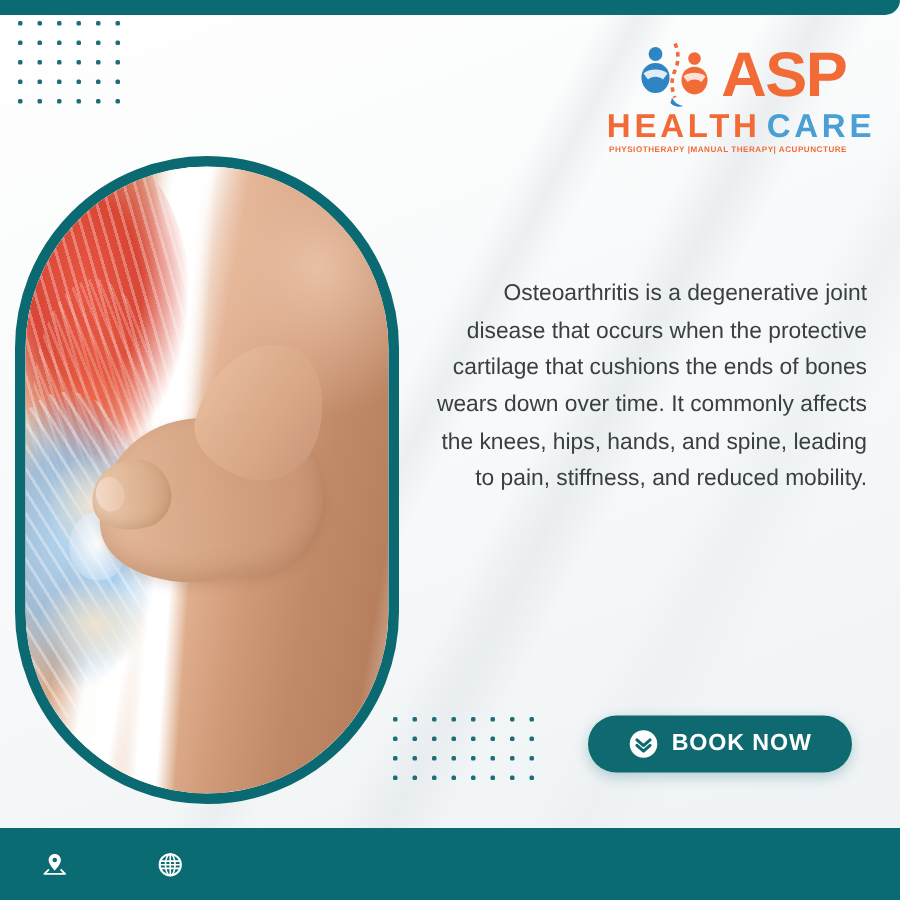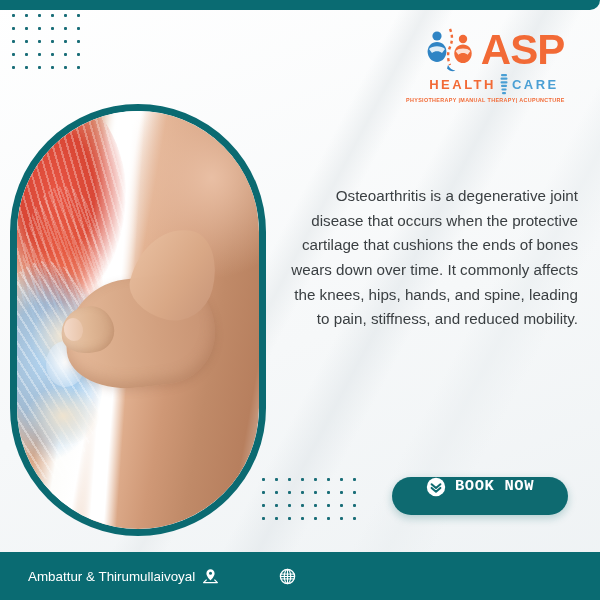--- a/index.html
+++ b/index.html
@@ -126,21 +126,21 @@
 
   
   .logo{position:absolute;right:18px;top:26px;width:176px;text-align:left;}
   .logo-top{display:flex;align-items:center;justify-content:center;gap:3px;height:48px;}
   .logo-mark{width:54px;height:46px;flex:0 0 auto;}
   .logo-asp{font-size:42px;font-weight:bold;color:#f26a36;letter-spacing:-1px;line-height:1;}
   .logo-health{
     display:flex;align-items:center;justify-content:center;gap:2px;
     margin-top:-1px;height:22px;
   }
-  .lh-word{font-size:13px;font-weight:bold;letter-spacing:2.5px;line-height:1;}
+  .lh-word{font-size:22px;font-weight:bold;letter-spacing:2.5px;line-height:1;}
   .lh-health{color:#f26a36;}
   .lh-care{color:#4a9fd4;}
   .lh-spine{width:12px;height:22px;}
   .logo-tag{
     margin-top:2px;font-size:5.4px;font-weight:bold;color:#f26a36;
     letter-spacing:.35px;white-space:nowrap;
   }
 
   
   .content{position:absolute;left:282px;top:138px;width:296px;}
@@ -150,24 +150,23 @@
   }
   .body-text{
     margin:46px 0 0 0;text-align:right;
     font-size:15.2px;line-height:1.62;color:#3a3f42;
   }
 
   
   .book-btn{
     position:absolute;left:392px;top:477px;width:176px;height:38px;
     background:#0e6a70;border-radius:19px;
-    display:flex;align-items:flex-start;justify-content:center;gap:9px;
+    display:flex;align-items:center;justify-content:center;gap:9px;
     box-shadow:0 3px 9px rgba(14,106,112,.28);
     cursor:pointer;
-    font-family:Liberation Mono, monospace;
   }
   .book-icon{width:20px;height:20px;flex:0 0 auto;}
   .book-label{
     color:#ffffff;font-size:15.5px;font-weight:bold;letter-spacing:.6px;
   }
 
   
   .footer{
     position:absolute;left:0;bottom:0;width:600px;height:48px;
     background:#0a6b72;display:flex;align-items:center;
@@ -308,21 +307,20 @@
     <svg class="book-icon" viewBox="0 0 20 20">
       <circle cx="10" cy="10" r="9.2" fill="#ffffff"></circle>
       <path d="M5.6 7.2L10 11.1l4.4-3.9" stroke="#0e6a70" stroke-width="2" fill="none" stroke-linecap="round" stroke-linejoin="round"></path>
       <path d="M5.6 10.9L10 14.8l4.4-3.9" stroke="#0e6a70" stroke-width="2" fill="none" stroke-linecap="round" stroke-linejoin="round"></path>
     </svg>
     <span class="book-label">BOOK NOW</span>
   </div>
 
   <div class="footer">
     <div class="f-item">
-      <span class="f-text">Ambattur &amp; Thirumullaivoyal</span>
       <svg class="f-icon" viewBox="0 0 17 17">
         <path d="M8.5 1.3c-2.3 0-4.1 1.8-4.1 4.1 0 3 4.1 7 4.1 7s4.1-4 4.1-7c0-2.3-1.8-4.1-4.1-4.1z" fill="#ffffff"></path>
         <circle cx="8.5" cy="5.3" r="1.5" fill="#0a6b72"></circle>
         <path d="M4.6 11.6L1.6 14.6h13.8l-3-3" stroke="#ffffff" stroke-width="1.2" fill="none" stroke-linejoin="round"></path>
       </svg>
     </div>
     <div class="f-gap-a"></div>
     <div class="f-gap-b"></div>
     <div class="f-item">
       <svg class="f-icon" viewBox="0 0 17 17">

